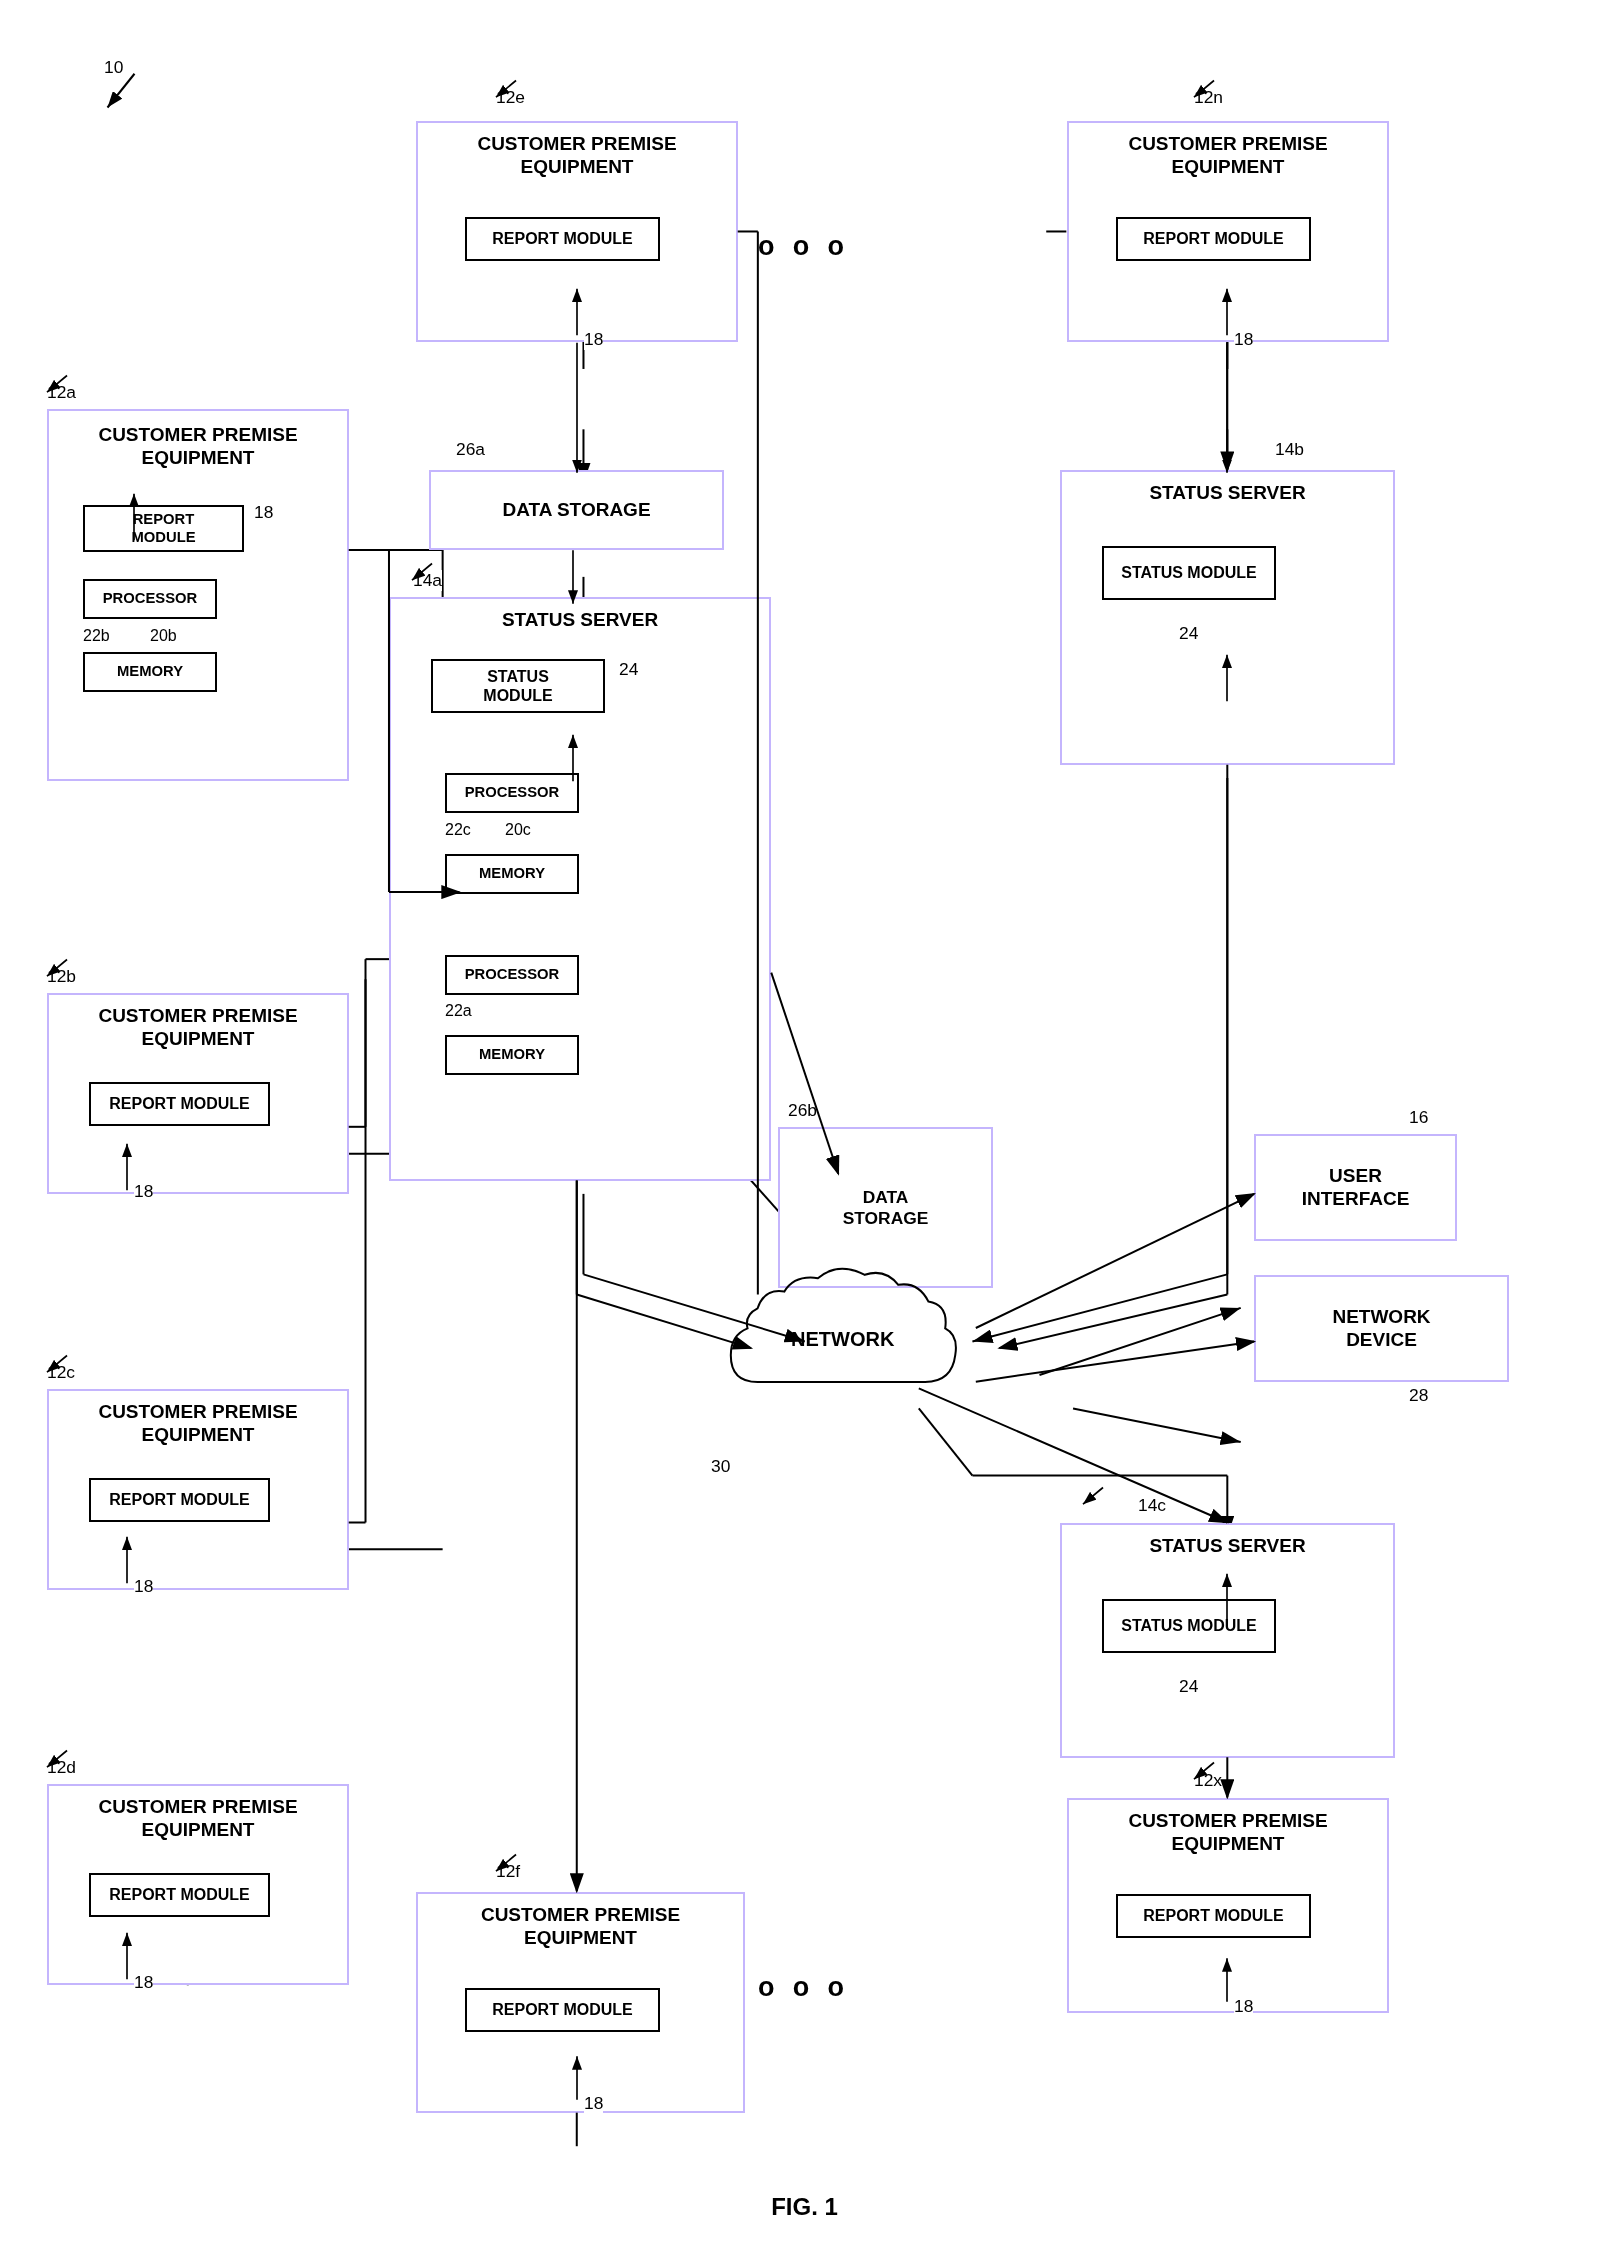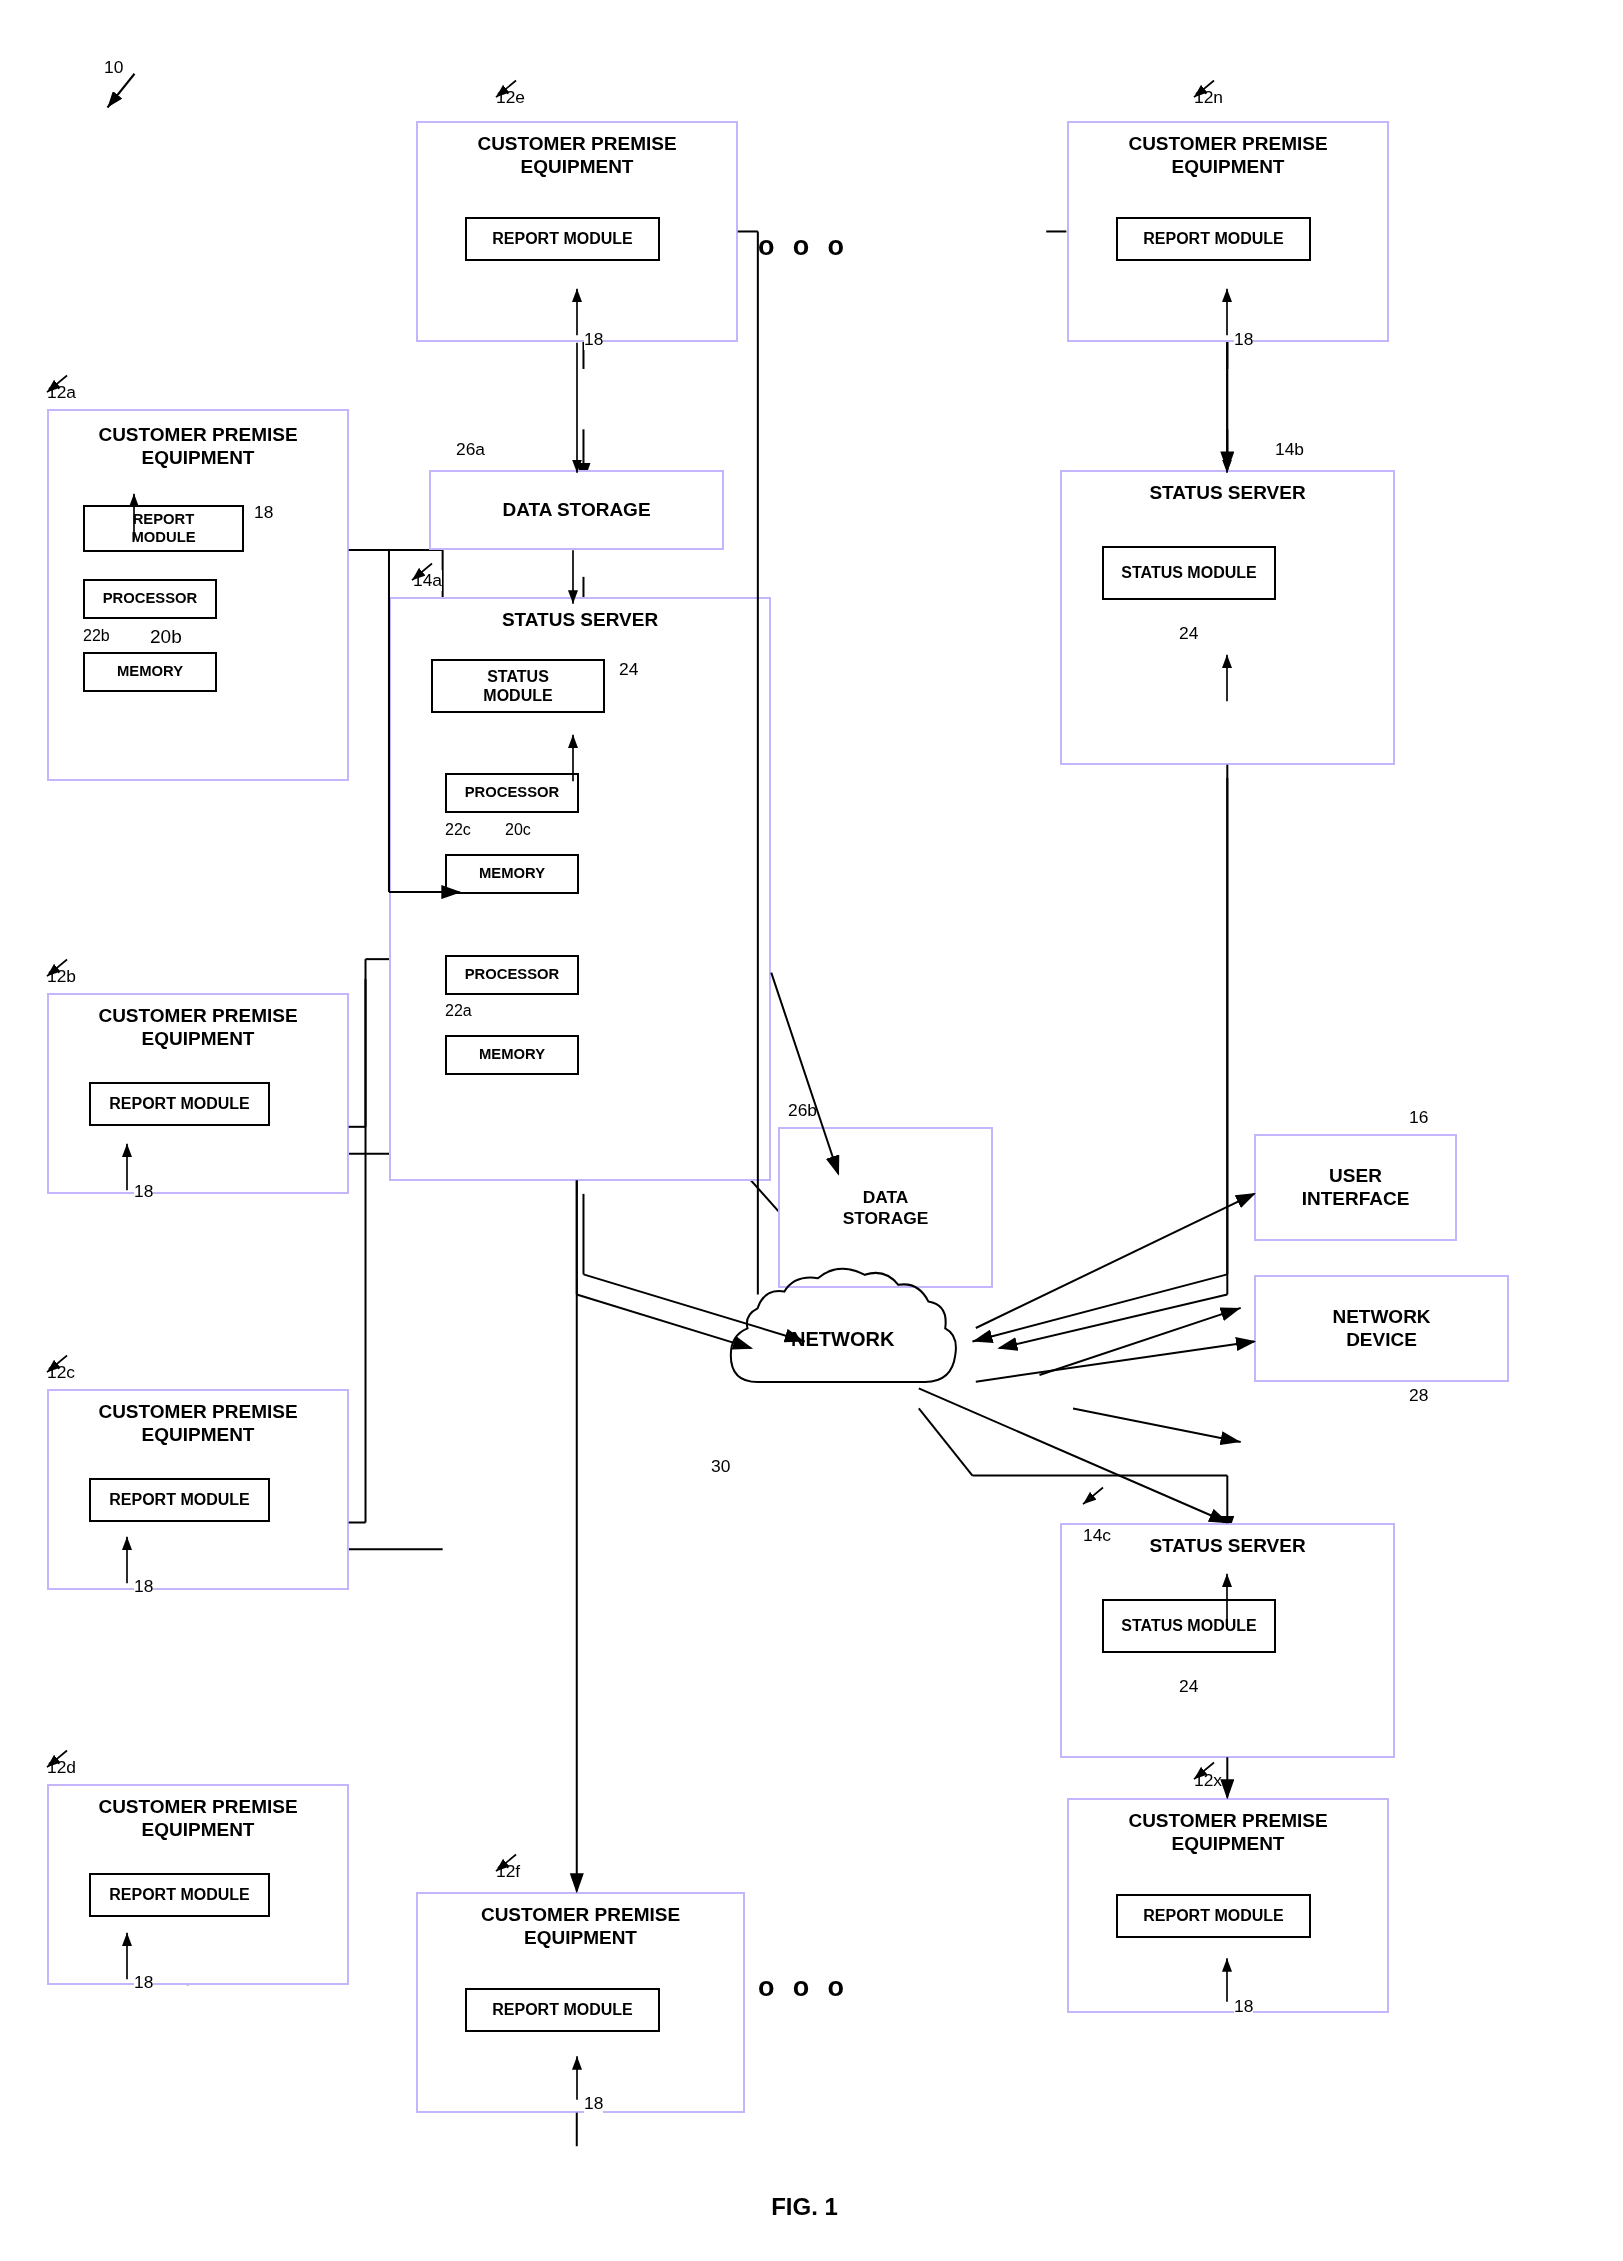--- a/index.html
+++ b/index.html
@@ -182,21 +182,21 @@
     <div style="position:absolute;top:13.4px;left:0;right:0;font-size:19px;font-weight:bold;text-align:center;">CUSTOMER PREMISE EQUIPMENT</div>
 
     <div class="box-inner" style="top:94px;left:34px;width:161px;height:47px;font-size:14.8px;">REPORT<br>MODULE</div>
 
     <div class="label" style="top:91px;left:205px;font-size:17.4px;">18</div>
 
     <div class="box-inner" style="top:168px;left:34px;width:134px;height:40px;font-size:14.8px;">PROCESSOR</div>
 
     <div class="label" style="top:215px;left:34px;font-size:16px;">22b</div>
 
-    <div class="label" style="top:215px;left:101px;font-size:19px;">20b</div>
+    <div class="label" style="top:215px;left:101px;font-size:16px;">20b</div>
 
     <div class="box-inner" style="top:241px;left:34px;width:134px;height:40px;font-size:14.8px;">MEMORY</div>
   </div>
 
   <div class="label" style="left:47px;top:382px;font-size:17.4px;">12a</div>
 
   <svg style="position:absolute;top:372px;left:37px;width:40px;height:27px;" viewBox="0 0 60 40" width="40" height="27">
     <defs>
         <marker id="ah3" markerWidth="8" markerHeight="6" refX="8" refY="3" orient="auto">
           <polygon points="0 0,8 3,0 6" fill="#000"></polygon>
@@ -436,21 +436,21 @@
     </svg>
     <span class="cloud-text" style="position:absolute;top:80px;left:87px;font-size:20px;font-weight:bold;">NETWORK</span>
   </div>
   <div class="label" style="left:711px;top:1456px;">30</div>
 
   <div class="box" style="left:1060px;top:1523px;width:335px;height:235px;">
     <div style="position:absolute;top:10px;left:0;right:0;font-size:19px;font-weight:bold;text-align:center;">STATUS SERVER</div>
     <div class="box-inner" style="top:74px;left:40px;width:174px;height:54px;font-size:16px;">STATUS MODULE</div>
     <div class="label" style="top:151px;left:117px;font-size:17.4px;">24</div>
   </div>
-  <div class="label" style="left:1083px;top:1495px;margin-top:30px;">14c</div>
+  <div class="label" style="left:1138px;top:1495px;">14c</div>
   <svg style="position:absolute;top:1484px;left:1073px;width:40px;height:27px;" viewBox="0 0 60 40" width="40" height="27">
     <defs>
         <marker id="ah21" markerWidth="8" markerHeight="6" refX="8" refY="3" orient="auto">
           <polygon points="0 0,8 3,0 6" fill="#000"></polygon>
         </marker>
       </defs>
     <line x1="45" y1="5" x2="15" y2="30" stroke="#000" stroke-width="2.5" marker-end="url(#ah21)"></line>
   </svg>
 
   <svg style="position:absolute;top:1570px;left:1217px;width:20px;height:54px;" viewBox="0 0 30 80" width="20" height="54">

